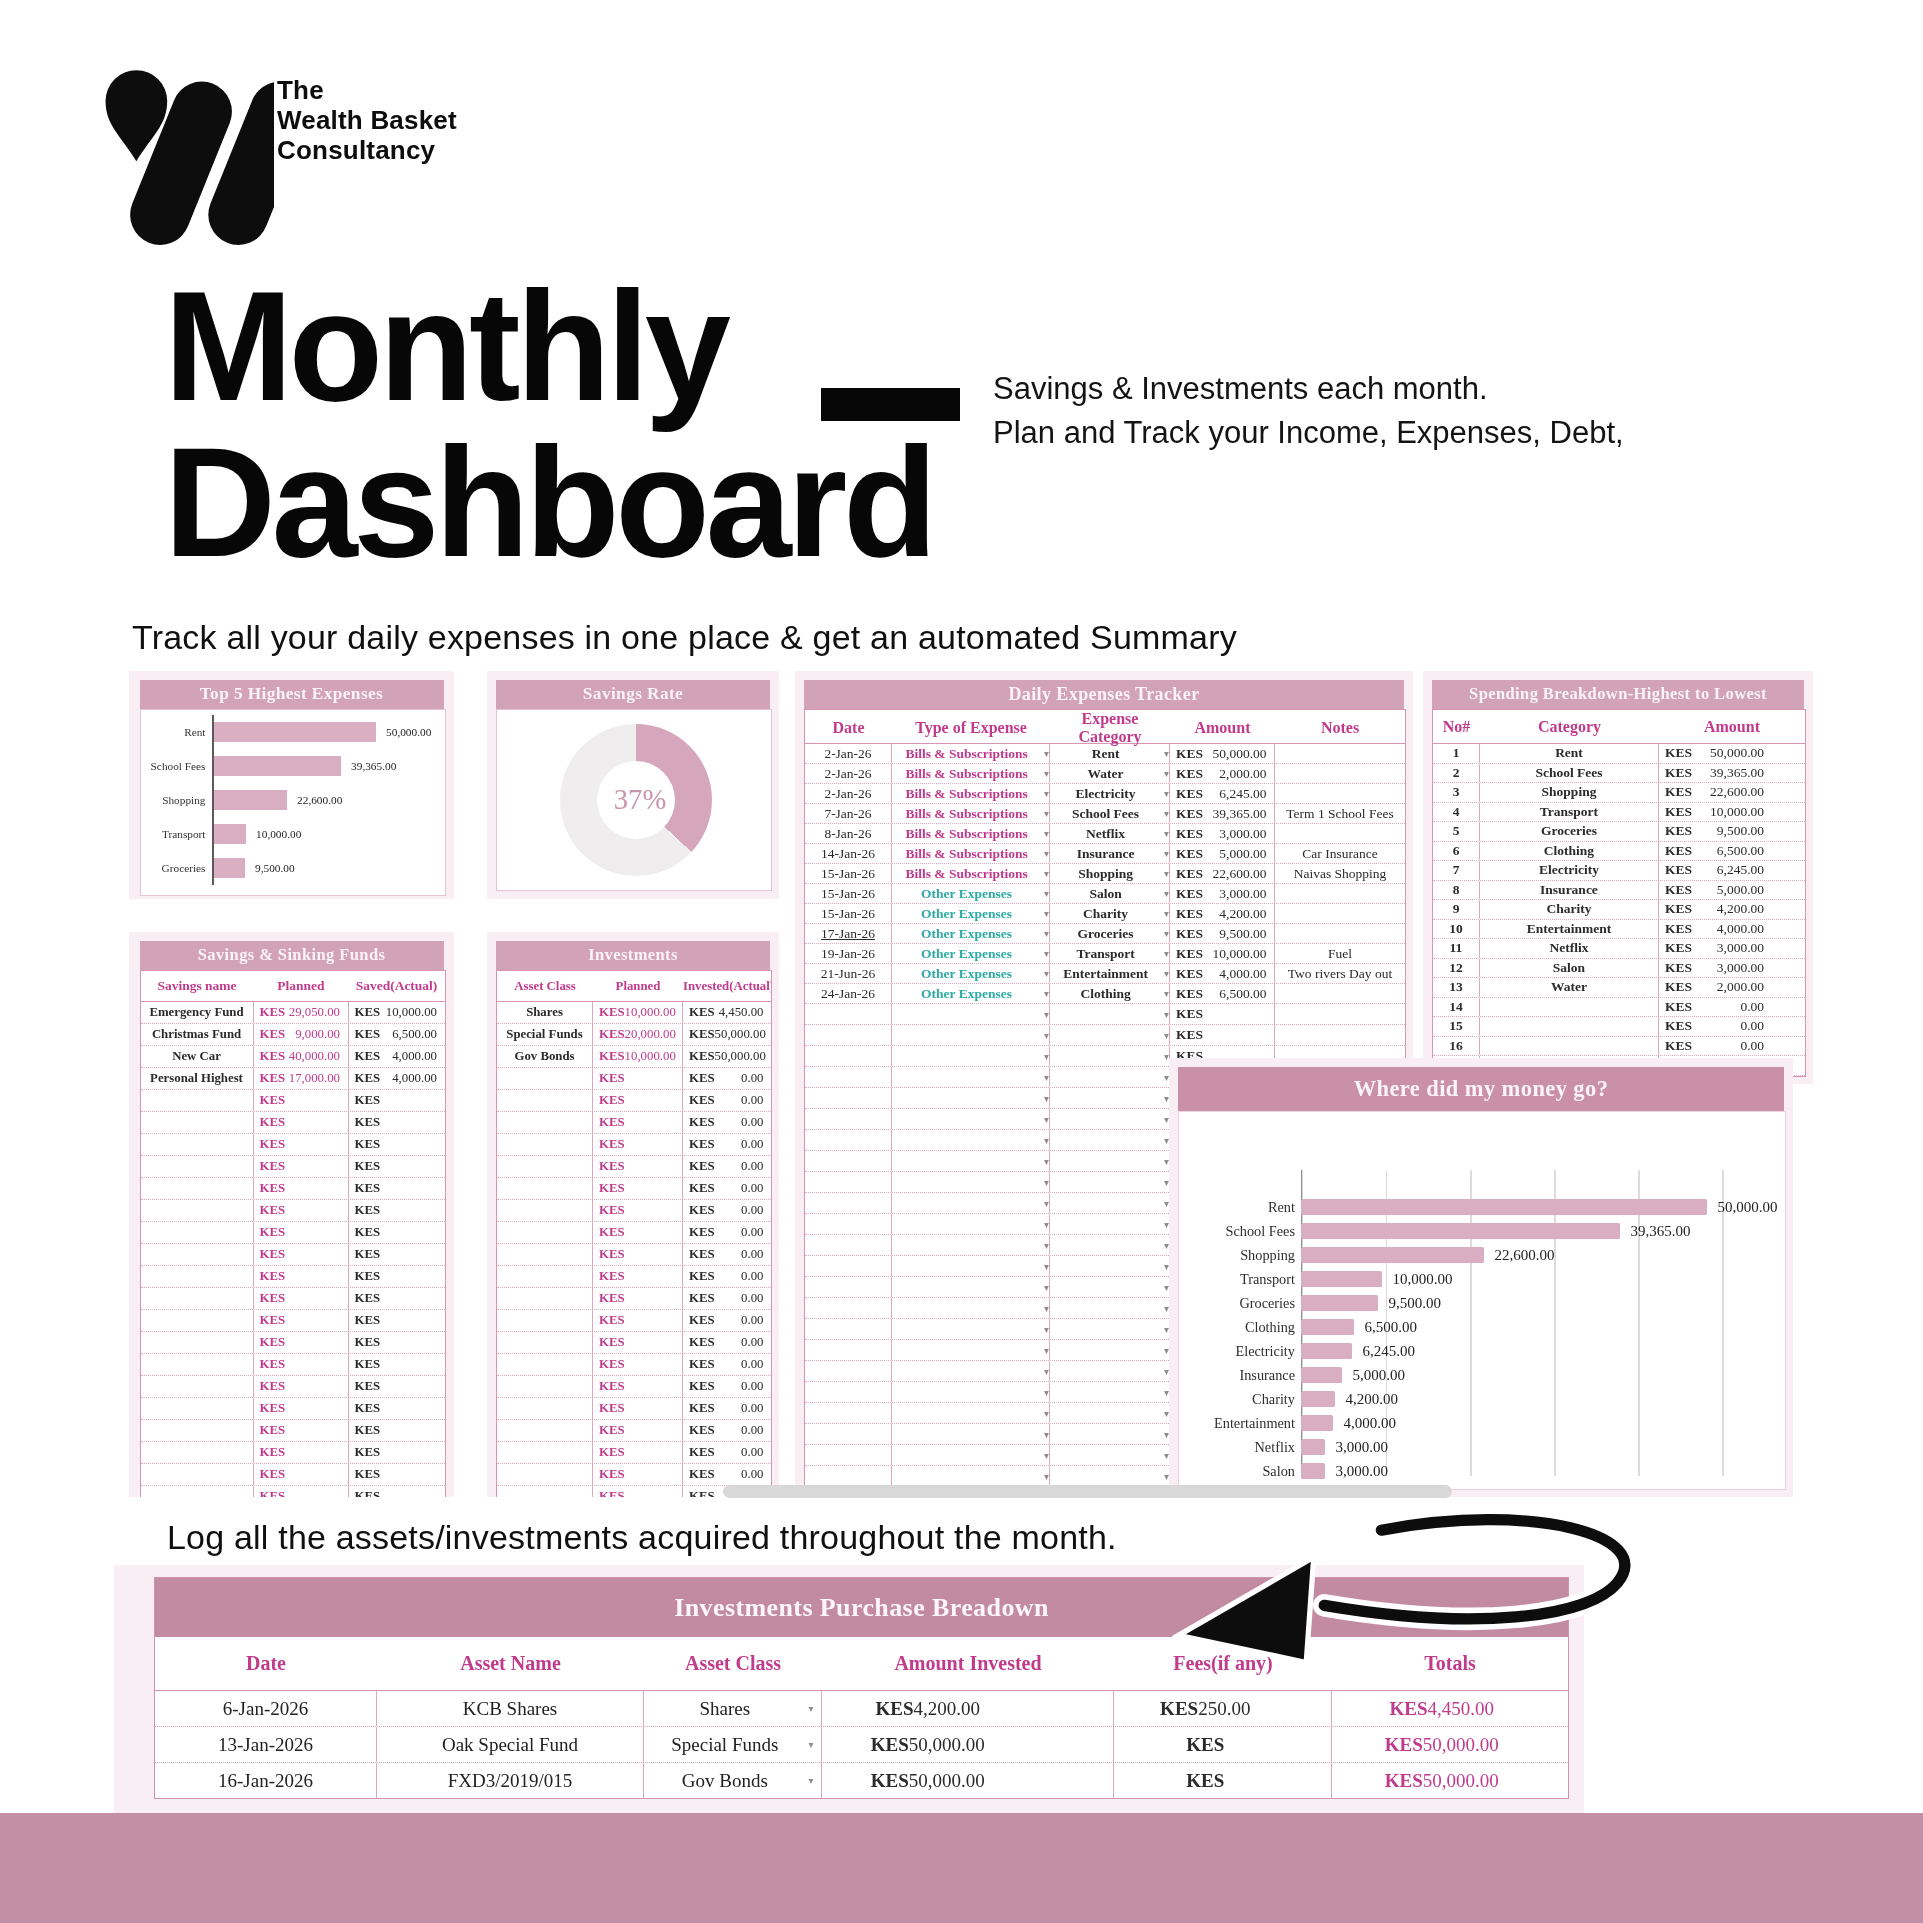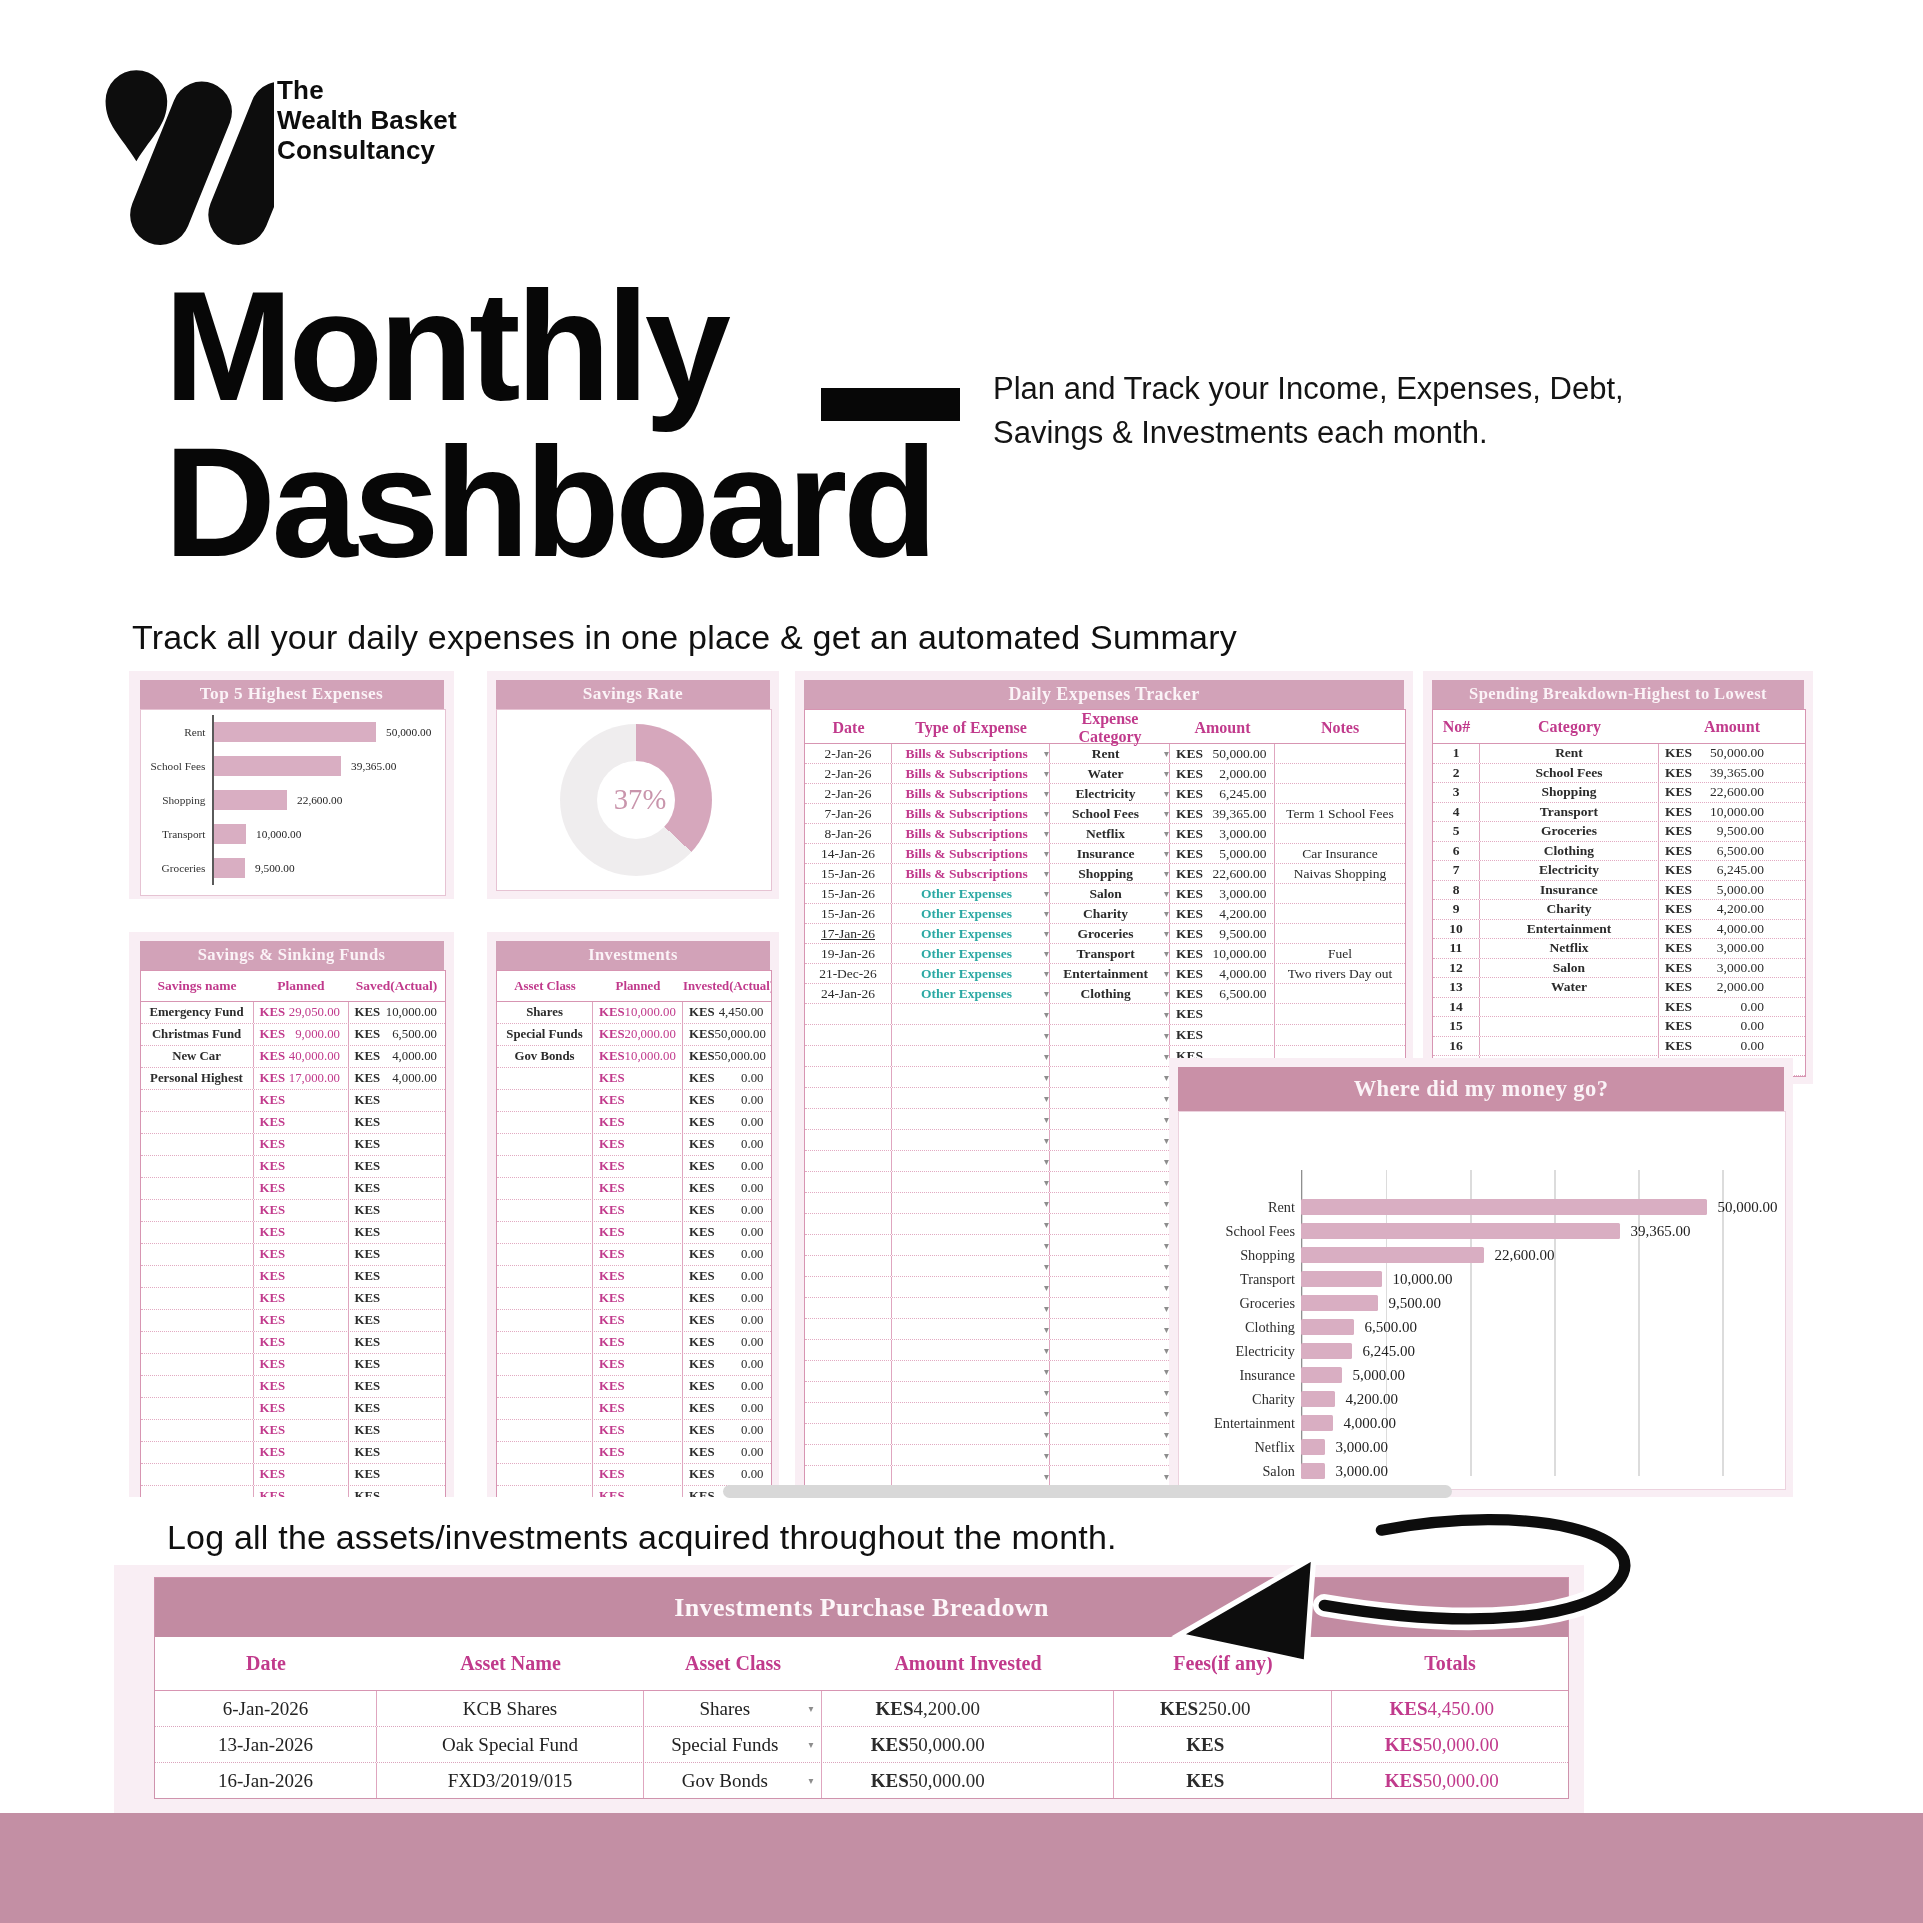--- a/index.html
+++ b/index.html
@@ -87,22 +87,22 @@
 <div class="brand-text">
   <div>The</div>
   <div>Wealth Basket</div>
   <div>Consultancy</div>
 </div>
 
 <div class="h1line" style="top:269px">Monthly</div>
 <div class="h1dash"></div>
 <div class="h1line" style="top:425px">Dashboard</div>
 <div class="subtitle">
+  <div>Savings &amp; Investments each month.</div>
   <div>Plan and Track your Income, Expenses, Debt,</div>
-  <div>Savings &amp; Investments each month.</div>
 </div>
 
 <div class="caption" style="left:132px;top:618px">Track all your daily expenses in one place &amp; get an automated Summary</div>
 
 <div class="panel" style="left:129px;top:671px;width:325px;height:228px">
   <div class="chead" style="left:10.5px;top:9px;width:304px;height:28.6px;font-size:17.3px;line-height:28.6px">Top 5 Highest Expenses</div>
   <div class="card" style="left:10.5px;top:38px;width:304px;height:180px;padding-top:4.5px">
     <div id="top5-bars">
         <div class="t5row">
           <span class="t5lab">Rent</span>
@@ -865,21 +865,21 @@
             <span style="flex: 1 1 0%; text-align: center; font-weight: 600;">Transport</span>
             <span class="ddl">▾</span>
           </div>
           <div class="cell money dark" style="font-size: 13.5px;">
             <span class="kes dark">KES</span>
             <span class="dark">10,000.00</span>
           </div>
           <div class="cell" style="font-size: 13.5px;">Fuel</div>
         </div>
         <div class="srow" style="grid-template-columns: 87px 158px 120px 105px 1fr; height: 19px;">
-          <div class="cell" style="font-size: 13.5px;">21-Dec-26</div>
+          <div class="cell" style="font-size: 13.5px;">21-Jun-26</div>
           <div class="cell" style="font-size: 13.5px;">
             <span class="teal" style="font-weight: bold; flex: 1 1 0%; text-align: center;">Other Expenses</span>
             <span class="ddl">▾</span>
           </div>
           <div class="cell" style="font-size: 13.5px;">
             <span style="flex: 1 1 0%; text-align: center; font-weight: 600;">Entertainment</span>
             <span class="ddl">▾</span>
           </div>
           <div class="cell money dark" style="font-size: 13.5px;">
             <span class="kes dark">KES</span>

